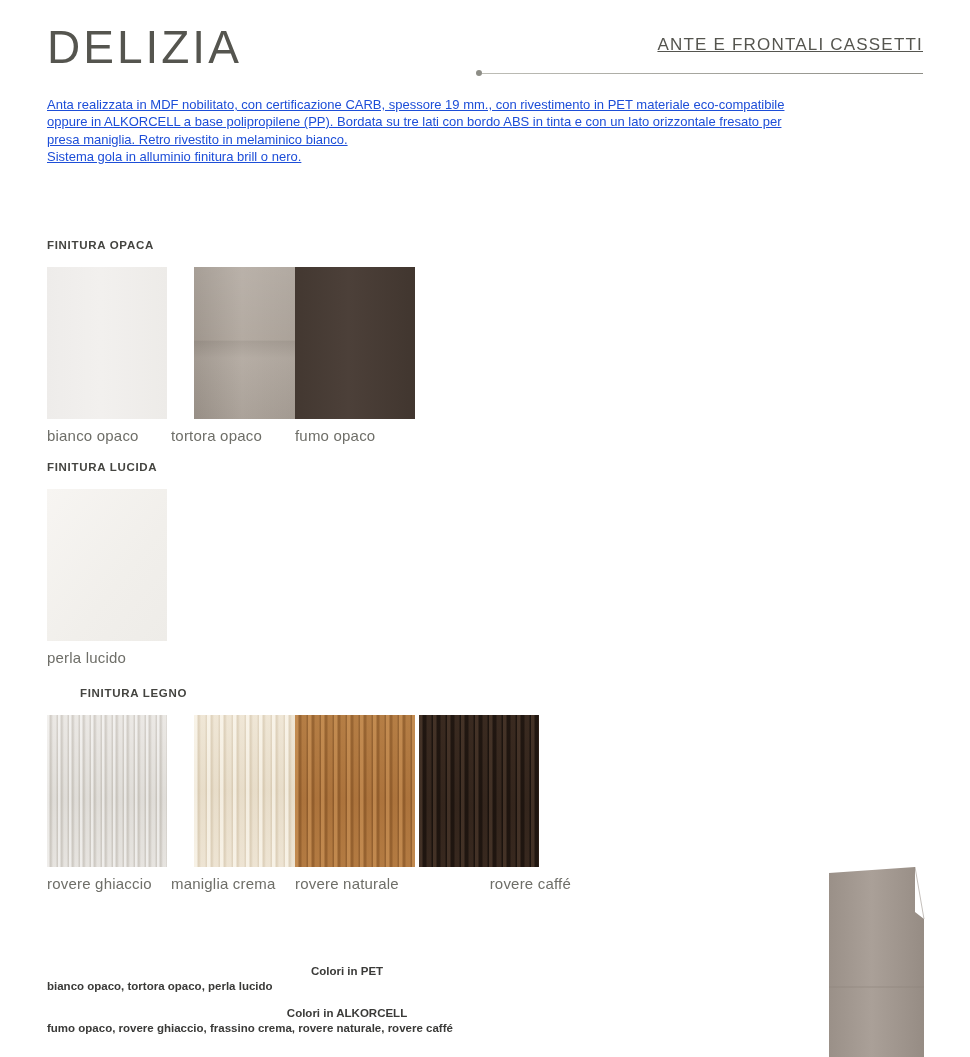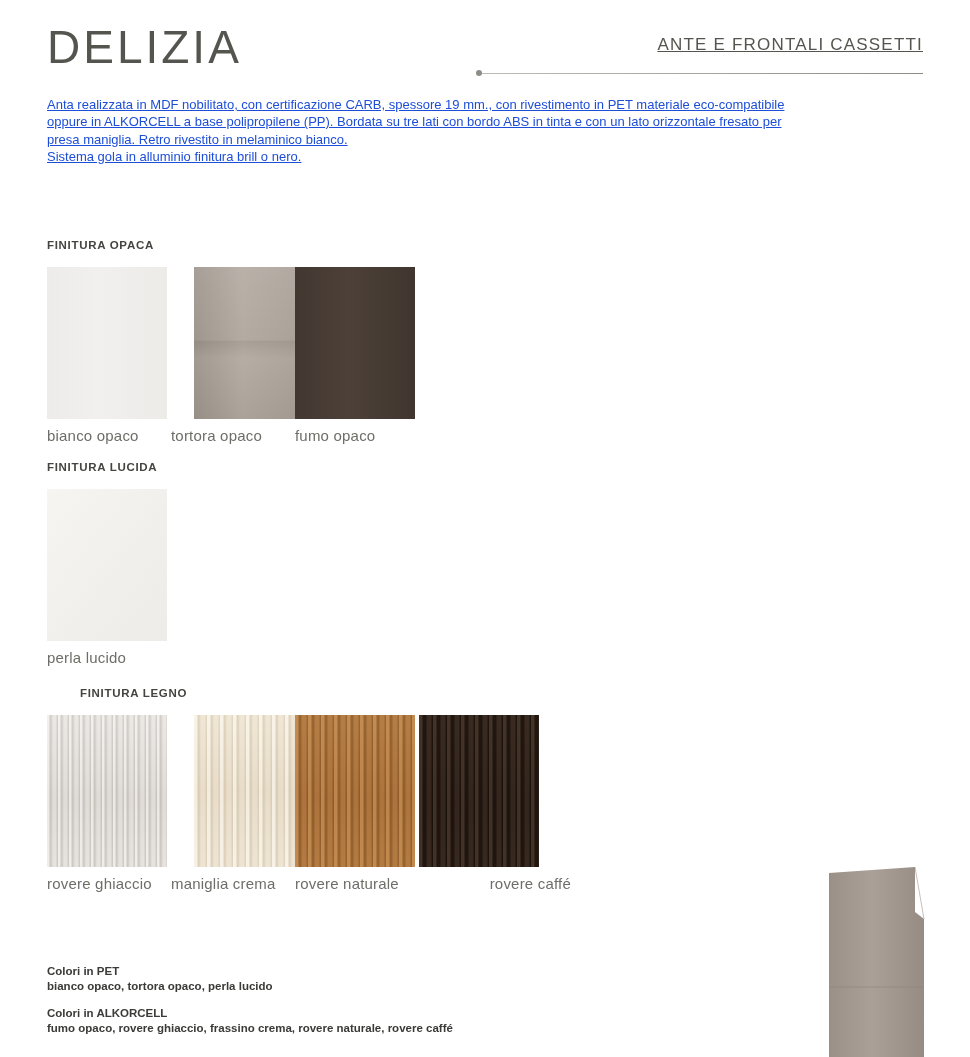--- a/index.html
+++ b/index.html
@@ -226,21 +226,21 @@
     position: absolute;
     left: 47px;
     bottom: 20px;
     width: 600px;
     font-size: 11.5px;
     line-height: 1.35;
     color: #3a3a38;
   }
   .legend-block { margin-bottom: 11px; }
   .legend-block:last-child { margin-bottom: 0; }
-  .legend-head { font-weight: bold; }
+  .legend-head { font-weight: bold; text-align: center; }
   .legend-body { font-weight: bold; }
 </style>
 </head>
 <body>
 
 <div class="page">
 
   <div class="header">
     <div class="brand-title">DELIZIA</div>
     <div class="header-right">

